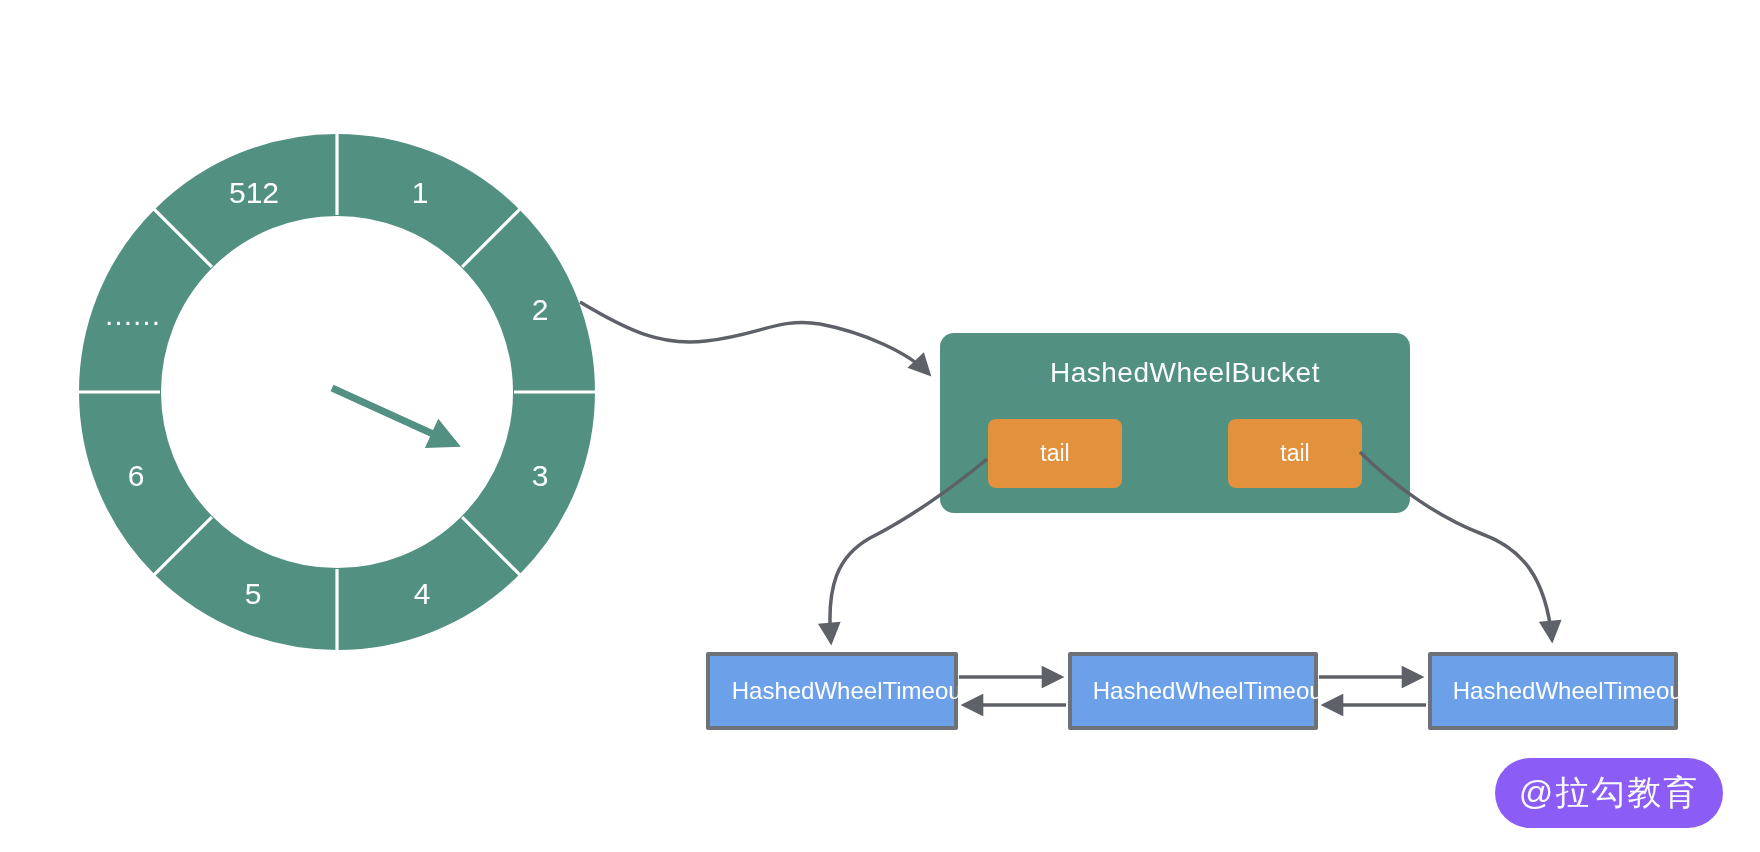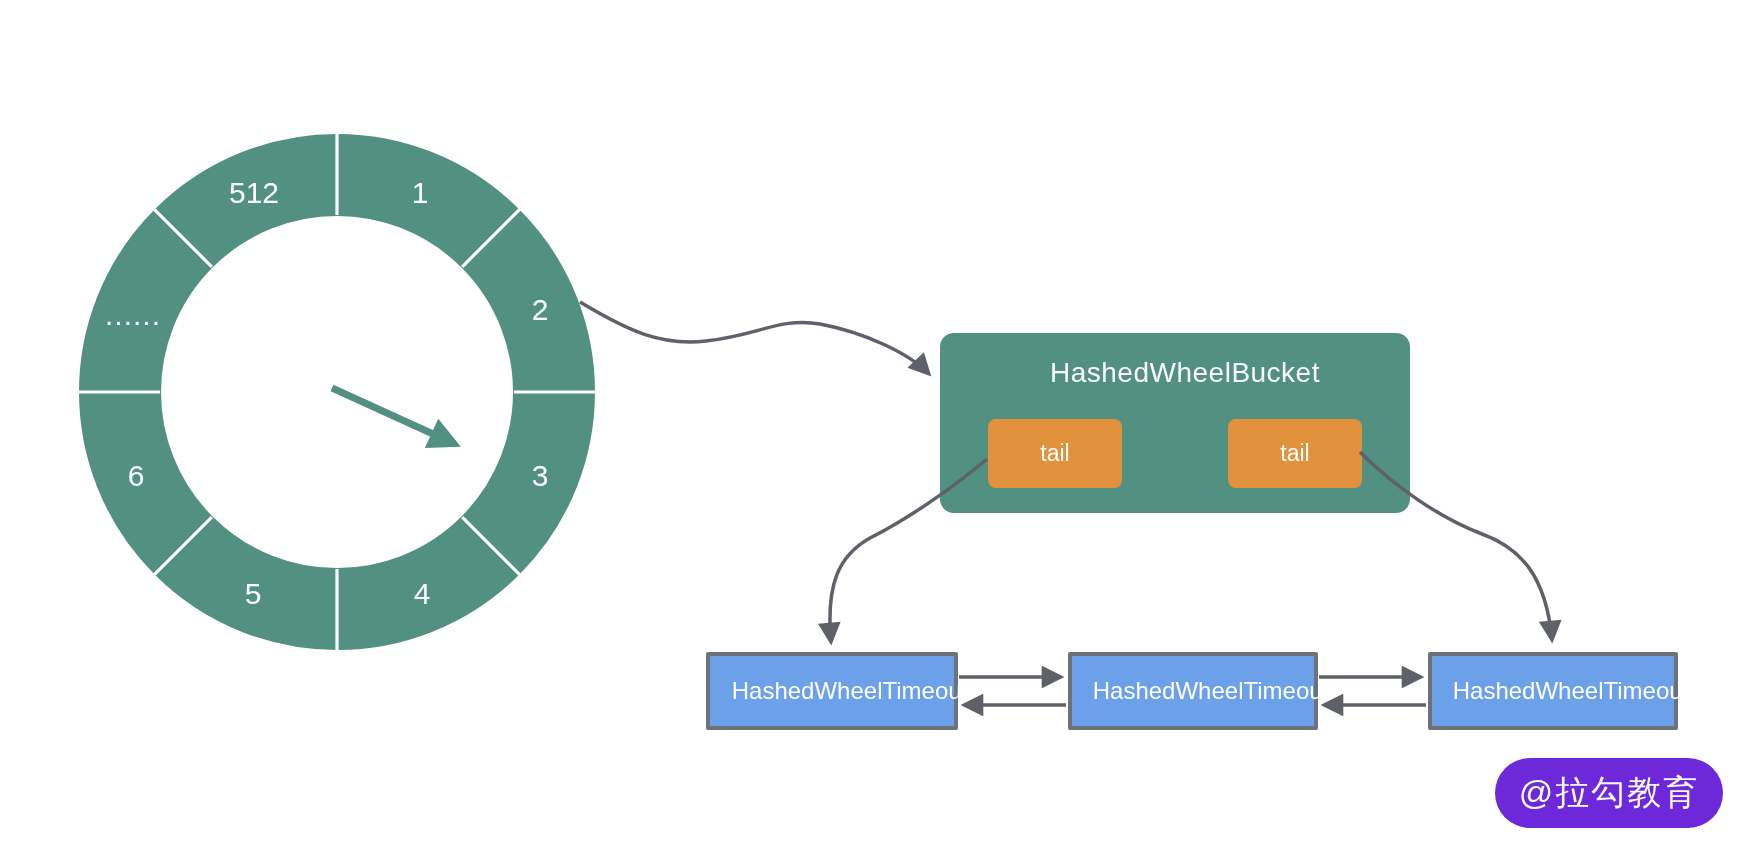--- a/index.html
+++ b/index.html
@@ -83,21 +83,21 @@
   }
   #timeout-0 { left: 706px; width: 252px; }
   #timeout-1 { left: 1068px; width: 250px; }
   #timeout-2 { left: 1428px; width: 250px; }
   #watermark {
     position: absolute;
     left: 1495px;
     top: 758px;
     width: 228px;
     height: 70px;
-    background: #6d28d9;
+    background: #8b5cf6;
     border-radius: 35px;
     font-size: 34px;
     font-weight: 500;
     letter-spacing: 2px;
     color: #FAFAFA;
     z-index: 2;
   }
 </style>
 </head>
 <body>

